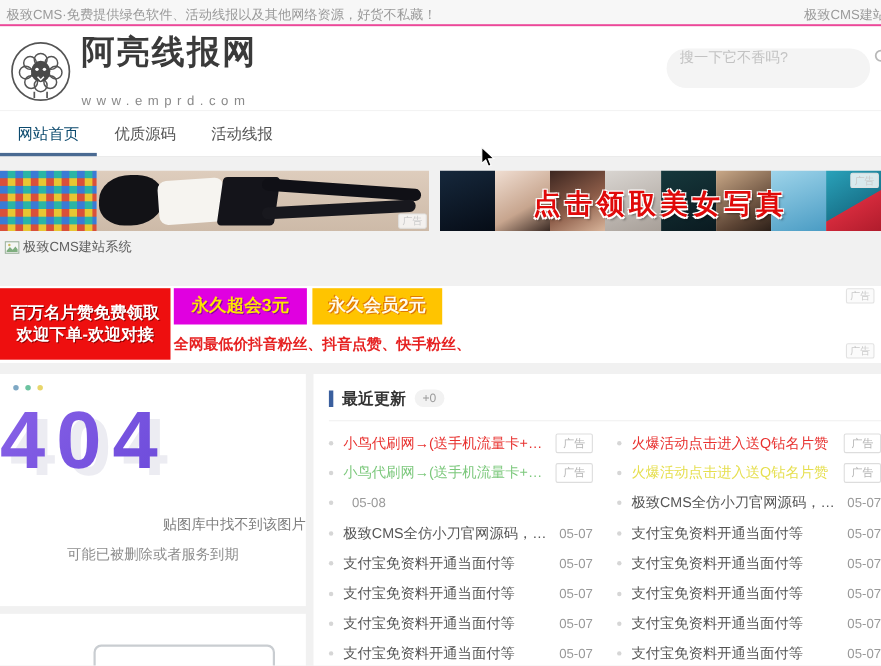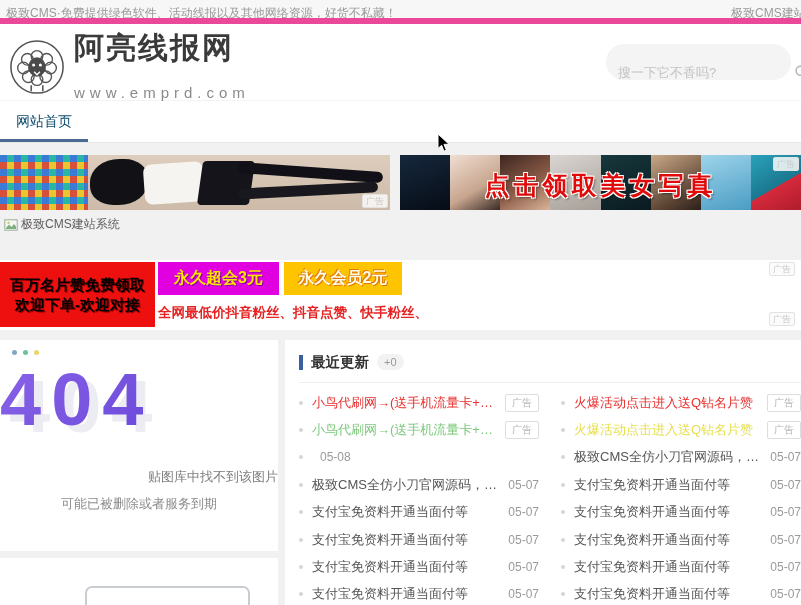--- a/index.html
+++ b/index.html
@@ -1,33 +1,33 @@
 <!DOCTYPE html>
 <html style="--accent: #4a6a92; --link-red: #e8312f; --link-green: #7cc87c; --link-yellow: #e6df4f;"><head>
 <meta charset="utf-8">
 <style>
   * { margin:0; padding:0; box-sizing:border-box; }
   html,body { width:801px; height:605px; overflow:hidden; }
   body { font-family:"Liberation Sans","DejaVu Sans",sans-serif; background:#f1f1f1; position:relative; }
 
   
-  .topbar { height:24px; background:#f7f7f7; border-bottom:6px solid #ec4899;
+  .topbar { height:24px; background:#f7f7f7; border-bottom:2px solid #ec4899;
             position:relative; overflow:hidden; }
   .topbar .tleft { position:absolute; left:6px; top:5px; font-size:12px; color:#9a9a9a; white-space:nowrap; }
   .topbar .tright { position:absolute; left:731px; top:5px; font-size:12px; color:#9a9a9a; white-space:nowrap; }
 
   
   .header { height:76px; background:#fff; position:relative; }
   .logo { position:absolute; left:8px; top:8px; display:flex; align-items:center; cursor:pointer; }
   .sheep { width:58px; height:58px; }
   .logo-txt { margin-left:8px; }
   .site-name { font-size:30px; font-weight:bold; color:#3a3a3a; letter-spacing:2px; line-height:32px; }
-  .site-url { font-size:15px; color:#8a8a8a; letter-spacing:5px; margin-top:20px; }
+  .site-url { font-size:12px; color:#8a8a8a; letter-spacing:5px; margin-top:20px; }
   .search { position:absolute; right:10px; top:20px; width:185px; height:36px; background:#f4f4f4;
-            border-radius:18px; display:flex; align-items:flex-end; padding:0 12px; }
+            border-radius:18px; display:flex; align-items:flex-start; padding:0 12px; }
   .search input { flex:1; border:none; outline:none; background:transparent; font-size:13px; color:#666;
                   font-family:inherit; }
   .search input::placeholder { color:#c2c2c2; }
   .search svg { flex:none; }
 
   
   .nav { height:43px; background:#fff; border-top:1px solid #f3f3f3; border-bottom:1px solid #e7e7e7;
          display:flex; align-items:stretch; padding-left:0; }
   .nav-item { position:relative; padding:0 16px; display:flex; align-items:center; font-size:14px;
               color:#555; cursor:pointer; }
@@ -63,21 +63,21 @@
   .ad-tag.tr { right:2px; top:2px; }
 
   
   .broken { margin:6px 0 0 4px; display:flex; align-items:center; font-size:12px; color:#5d5d5d; }
   .broken svg { margin-right:3px; }
 
   
   .ad-band { margin-top:27px; height:70px; background:#fff; position:relative; }
   .ad-red { position:absolute; left:0; top:2px; width:155px; height:65px; background:#ee0f0f;
             display:flex; flex-direction:column; justify-content:center; align-items:center; cursor:pointer; }
-  .ad-red div { color:#000000; font-weight:bold; font-size:15px; line-height:20px; white-space:nowrap;
+  .ad-red div { color:#ffffff; font-weight:bold; font-size:15px; line-height:20px; white-space:nowrap;
                 text-shadow:1px 1px 0 #8c0000; letter-spacing:0; }
   .ad-magenta { position:absolute; left:158px; top:2px; width:121px; height:33px; background:#e000e0;
             display:flex; justify-content:center; align-items:center; color:#ffe400; font-weight:bold;
             font-size:16px; text-shadow:1px 1px 0 #8800aa; cursor:pointer; white-space:nowrap; }
   .ad-yellow { position:absolute; left:284px; top:2px; width:118px; height:33px; background:#ffc400;
             display:flex; justify-content:center; align-items:center; color:#fffbe8; font-weight:bold;
             font-size:16px; text-shadow:1px 1px 0 #e07a00,-1px -1px 0 #e07a00; cursor:pointer; white-space:nowrap; }
   .ad-strip { position:absolute; left:158px; top:38px; width:244px; height:29px; background:#fff;
             display:flex; align-items:center; color:#e62222; font-weight:bold; font-size:13.5px;
             cursor:pointer; white-space:nowrap; }
@@ -168,20 +168,22 @@
     <input type="text" placeholder="搜一下它不香吗?" style="">
     <svg width="16" height="16" viewBox="0 0 16 16">
       <circle cx="6.7" cy="6.7" r="4.6" fill="none" stroke="#b8b8b8" stroke-width="1.6"></circle>
       <line x1="10.2" y1="10.2" x2="14.2" y2="14.2" stroke="#b8b8b8" stroke-width="1.6"></line>
     </svg>
   </div>
 </div>
 
 <div class="nav" id="nav">
     <div class="nav-item active">网站首页</div>
+    <div class="nav-item">优质源码</div>
+    <div class="nav-item">活动线报</div>
   </div>
 
 <div class="banner-row">
   <div class="banner banner-left">
     <div class="qr"></div>
     <div class="photo">
       <div class="hair"></div>
         <div class="shirt"></div>
         <div class="skirt"></div>
       <div class="leg1"></div>

